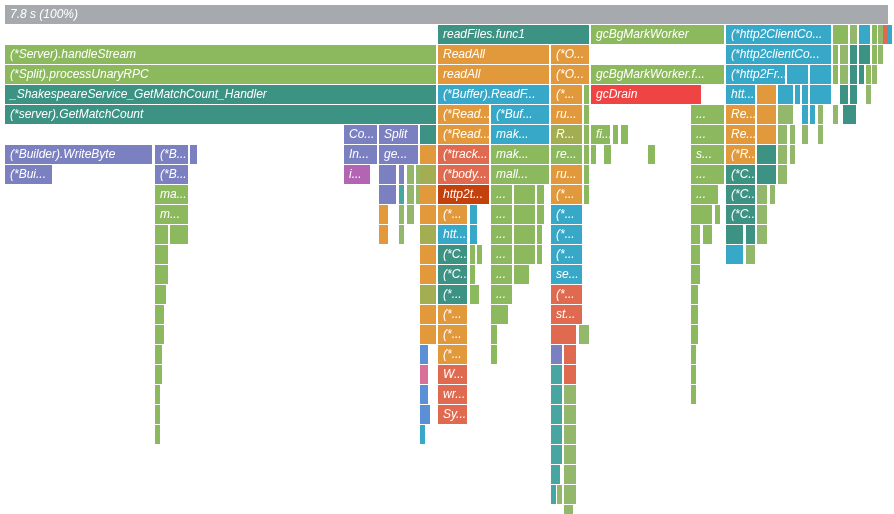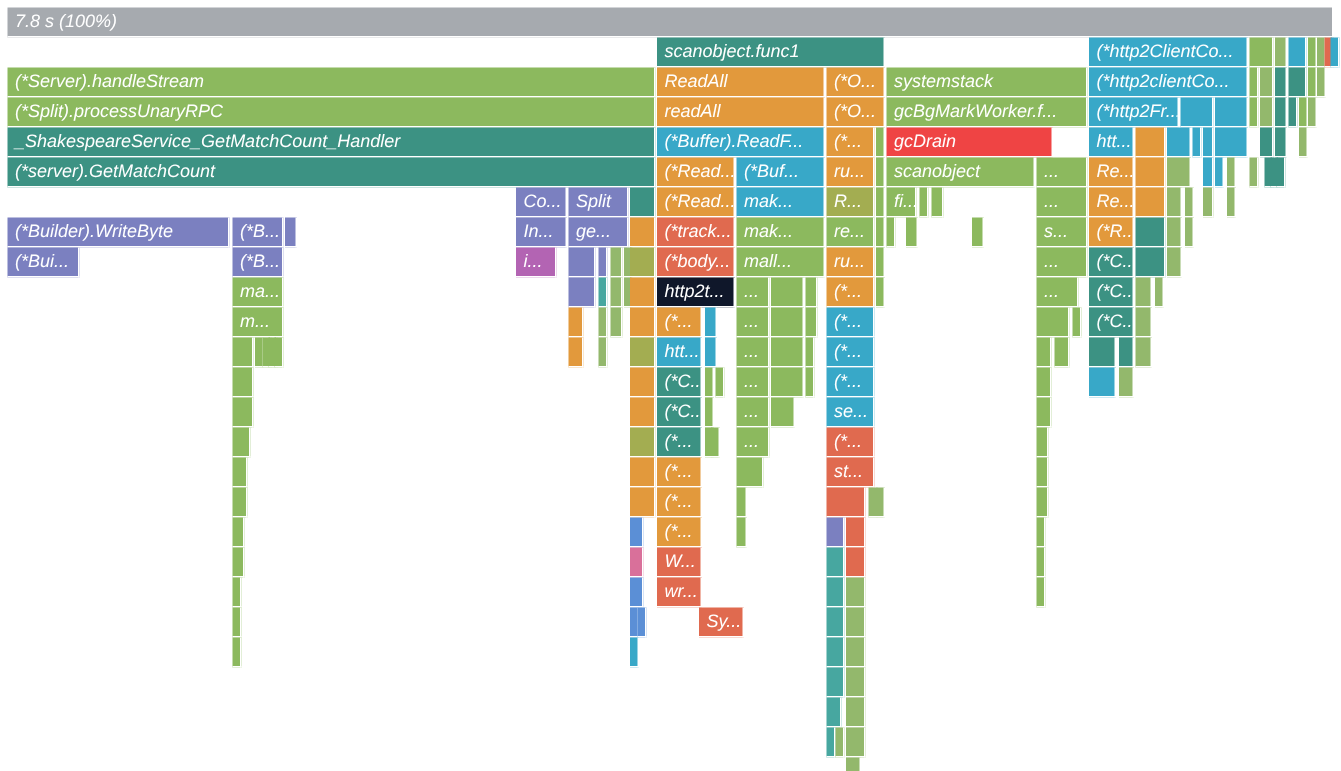--- a/index.html
+++ b/index.html
@@ -27,33 +27,33 @@
     font-size:12px;
     line-height:18px;
     border-right:0;
   }
 </style>
 </head>
 <body>
 
 <div id="flame">
     <div class="frame hdr" style="left: 5px; top: 5px; width: 883px; height: 20px; background: rgb(166, 170, 175);">7.8 s (100%)</div>
-    <div class="frame" style="left: 438px; top: 25px; width: 152px; height: 20px; background: rgb(60, 146, 131);">scanobject.func1</div>
+    <div class="frame" style="left: 438px; top: 25px; width: 152px; height: 20px; background: rgb(60, 146, 131);">readFiles.func1</div>
+    <div class="frame" style="left: 591px; top: 25px; width: 134px; height: 20px; background: rgb(140, 185, 94);">gcBgMarkWorker</div>
     <div class="frame" style="left: 726px; top: 25px; width: 106px; height: 20px; background: rgb(56, 168, 200);">(*http2ClientCo...</div>
     <div class="frame" style="left: 833px; top: 25px; width: 16px; height: 20px; background: rgb(140, 185, 94);"></div>
     <div class="frame" style="left: 850px; top: 25px; width: 8px; height: 20px; background: rgb(147, 184, 108);"></div>
     <div class="frame" style="left: 859px; top: 25px; width: 12px; height: 20px; background: rgb(56, 168, 200);"></div>
     <div class="frame" style="left: 872px; top: 25px; width: 5px; height: 20px; background: rgb(140, 185, 94);"></div>
     <div class="frame" style="left: 878px; top: 25px; width: 4px; height: 20px; background: rgb(147, 184, 108);"></div>
     <div class="frame" style="left: 883px; top: 25px; width: 3px; height: 20px; background: rgb(224, 106, 79);"></div>
     <div class="frame" style="left: 887px; top: 25px; width: 2px; height: 20px; background: rgb(56, 168, 200);"></div>
     <div class="frame" style="left: 5px; top: 45px; width: 432px; height: 20px; background: rgb(140, 185, 94);">(*Server).handleStream</div>
     <div class="frame" style="left: 438px; top: 45px; width: 112px; height: 20px; background: rgb(226, 153, 60);">ReadAll</div>
     <div class="frame" style="left: 551px; top: 45px; width: 39px; height: 20px; background: rgb(226, 153, 60);">(*O...</div>
-    <div class="frame" style="left: 591px; top: 45px; width: 134px; height: 20px; background: rgb(140, 185, 94);">systemstack</div>
     <div class="frame" style="left: 726px; top: 45px; width: 106px; height: 20px; background: rgb(56, 168, 200);">(*http2clientCo...</div>
     <div class="frame" style="left: 833px; top: 45px; width: 6px; height: 20px; background: rgb(140, 185, 94);"></div>
     <div class="frame" style="left: 840px; top: 45px; width: 9px; height: 20px; background: rgb(147, 184, 108);"></div>
     <div class="frame" style="left: 850px; top: 45px; width: 8px; height: 20px; background: rgb(60, 146, 131);"></div>
     <div class="frame" style="left: 859px; top: 45px; width: 12px; height: 20px; background: rgb(60, 146, 131);"></div>
     <div class="frame" style="left: 872px; top: 45px; width: 5px; height: 20px; background: rgb(140, 185, 94);"></div>
     <div class="frame" style="left: 878px; top: 45px; width: 4px; height: 20px; background: rgb(147, 184, 108);"></div>
     <div class="frame" style="left: 5px; top: 65px; width: 432px; height: 20px; background: rgb(140, 185, 94);">(*Split).processUnaryRPC</div>
     <div class="frame" style="left: 438px; top: 65px; width: 112px; height: 20px; background: rgb(226, 153, 60);">readAll</div>
     <div class="frame" style="left: 551px; top: 65px; width: 39px; height: 20px; background: rgb(226, 153, 60);">(*O...</div>
@@ -79,21 +79,20 @@
     <div class="frame" style="left: 802px; top: 85px; width: 7px; height: 20px; background: rgb(56, 168, 200);"></div>
     <div class="frame" style="left: 810px; top: 85px; width: 22px; height: 20px; background: rgb(56, 168, 200);"></div>
     <div class="frame" style="left: 840px; top: 85px; width: 9px; height: 20px; background: rgb(60, 146, 131);"></div>
     <div class="frame" style="left: 850px; top: 85px; width: 8px; height: 20px; background: rgb(60, 146, 131);"></div>
     <div class="frame" style="left: 866px; top: 85px; width: 5px; height: 20px; background: rgb(147, 184, 108);"></div>
     <div class="frame" style="left: 5px; top: 105px; width: 432px; height: 20px; background: rgb(60, 146, 131);">(*server).GetMatchCount</div>
     <div class="frame" style="left: 438px; top: 105px; width: 52px; height: 20px; background: rgb(226, 153, 60);">(*Read...</div>
     <div class="frame" style="left: 491px; top: 105px; width: 59px; height: 20px; background: rgb(56, 168, 200);">(*Buf...</div>
     <div class="frame" style="left: 551px; top: 105px; width: 32px; height: 20px; background: rgb(226, 153, 60);">ru...</div>
     <div class="frame" style="left: 584px; top: 105px; width: 6px; height: 20px; background: rgb(140, 185, 94);"></div>
-    <div class="frame" style="left: 591px; top: 105px; width: 99px; height: 20px; background: rgb(140, 185, 94);">scanobject</div>
     <div class="frame" style="left: 691px; top: 105px; width: 34px; height: 20px; background: rgb(140, 185, 94);">...</div>
     <div class="frame" style="left: 726px; top: 105px; width: 30px; height: 20px; background: rgb(226, 153, 60);">Re...</div>
     <div class="frame" style="left: 757px; top: 105px; width: 20px; height: 20px; background: rgb(226, 153, 60);"></div>
     <div class="frame" style="left: 778px; top: 105px; width: 16px; height: 20px; background: rgb(147, 184, 108);"></div>
     <div class="frame" style="left: 802px; top: 105px; width: 7px; height: 20px; background: rgb(56, 168, 200);"></div>
     <div class="frame" style="left: 810px; top: 105px; width: 4px; height: 20px; background: rgb(56, 168, 200);"></div>
     <div class="frame" style="left: 818px; top: 105px; width: 6px; height: 20px; background: rgb(147, 184, 108);"></div>
     <div class="frame" style="left: 833px; top: 105px; width: 6px; height: 20px; background: rgb(147, 184, 108);"></div>
     <div class="frame" style="left: 843px; top: 105px; width: 3px; height: 20px; background: rgb(60, 146, 131);"></div>
     <div class="frame" style="left: 847px; top: 105px; width: 3px; height: 20px; background: rgb(60, 146, 131);"></div>
@@ -148,21 +147,21 @@
     <div class="frame" style="left: 691px; top: 165px; width: 34px; height: 20px; background: rgb(140, 185, 94);">...</div>
     <div class="frame" style="left: 726px; top: 165px; width: 30px; height: 20px; background: rgb(60, 146, 131);">(*C...</div>
     <div class="frame" style="left: 757px; top: 165px; width: 20px; height: 20px; background: rgb(60, 146, 131);"></div>
     <div class="frame" style="left: 778px; top: 165px; width: 10px; height: 20px; background: rgb(147, 184, 108);"></div>
     <div class="frame" style="left: 155px; top: 185px; width: 34px; height: 20px; background: rgb(140, 185, 94);">ma...</div>
     <div class="frame" style="left: 379px; top: 185px; width: 18px; height: 20px; background: rgb(123, 128, 192);"></div>
     <div class="frame" style="left: 399px; top: 185px; width: 6px; height: 20px; background: rgb(71, 167, 160);"></div>
     <div class="frame" style="left: 407px; top: 185px; width: 8px; height: 20px; background: rgb(147, 184, 108);"></div>
     <div class="frame" style="left: 416px; top: 185px; width: 4px; height: 20px; background: rgb(147, 184, 108);"></div>
     <div class="frame" style="left: 420px; top: 185px; width: 17px; height: 20px; background: rgb(226, 153, 60);"></div>
-    <div class="frame" style="left: 438px; top: 185px; width: 52px; height: 20px; background: #0f172a;">http2t...</div>
+    <div class="frame" style="left: 438px; top: 185px; width: 52px; height: 20px; background: #c2410c;">http2t...</div>
     <div class="frame" style="left: 491px; top: 185px; width: 22px; height: 20px; background: rgb(140, 185, 94);">...</div>
     <div class="frame" style="left: 514px; top: 185px; width: 22px; height: 20px; background: rgb(140, 185, 94);"></div>
     <div class="frame" style="left: 537px; top: 185px; width: 8px; height: 20px; background: rgb(140, 185, 94);"></div>
     <div class="frame" style="left: 551px; top: 185px; width: 32px; height: 20px; background: rgb(226, 153, 60);">(*...</div>
     <div class="frame" style="left: 584px; top: 185px; width: 6px; height: 20px; background: rgb(140, 185, 94);"></div>
     <div class="frame" style="left: 691px; top: 185px; width: 28px; height: 20px; background: rgb(140, 185, 94);">...</div>
     <div class="frame" style="left: 726px; top: 185px; width: 30px; height: 20px; background: rgb(60, 146, 131);">(*C...</div>
     <div class="frame" style="left: 757px; top: 185px; width: 11px; height: 20px; background: rgb(147, 184, 108);"></div>
     <div class="frame" style="left: 770px; top: 185px; width: 5px; height: 20px; background: rgb(147, 184, 108);"></div>
     <div class="frame" style="left: 155px; top: 205px; width: 34px; height: 20px; background: rgb(140, 185, 94);">m...</div>
@@ -256,21 +255,21 @@
     <div class="frame" style="left: 691px; top: 365px; width: 6px; height: 20px; background: rgb(140, 185, 94);"></div>
     <div class="frame" style="left: 155px; top: 385px; width: 6px; height: 20px; background: rgb(140, 185, 94);"></div>
     <div class="frame" style="left: 420px; top: 385px; width: 9px; height: 20px; background: rgb(91, 143, 214);"></div>
     <div class="frame" style="left: 438px; top: 385px; width: 30px; height: 20px; background: rgb(224, 106, 79);">wr...</div>
     <div class="frame" style="left: 551px; top: 385px; width: 12px; height: 20px; background: rgb(71, 167, 160);"></div>
     <div class="frame" style="left: 564px; top: 385px; width: 13px; height: 20px; background: rgb(147, 184, 108);"></div>
     <div class="frame" style="left: 691px; top: 385px; width: 6px; height: 20px; background: rgb(140, 185, 94);"></div>
     <div class="frame" style="left: 155px; top: 405px; width: 6px; height: 20px; background: rgb(140, 185, 94);"></div>
     <div class="frame" style="left: 420px; top: 405px; width: 4px; height: 20px; background: rgb(91, 143, 214);"></div>
     <div class="frame" style="left: 425px; top: 405px; width: 4px; height: 20px; background: rgb(91, 143, 214);"></div>
-    <div class="frame" style="left: 438px; top: 405px; width: 30px; height: 20px; background: rgb(224, 106, 79); margin-left: 28px;">Sy...</div>
+    <div class="frame" style="left: 438px; top: 405px; width: 30px; height: 20px; background: rgb(224, 106, 79);">Sy...</div>
     <div class="frame" style="left: 551px; top: 405px; width: 12px; height: 20px; background: rgb(71, 167, 160);"></div>
     <div class="frame" style="left: 564px; top: 405px; width: 13px; height: 20px; background: rgb(147, 184, 108);"></div>
     <div class="frame" style="left: 155px; top: 425px; width: 4px; height: 20px; background: rgb(140, 185, 94);"></div>
     <div class="frame" style="left: 420px; top: 425px; width: 4px; height: 20px; background: rgb(56, 168, 200);"></div>
     <div class="frame" style="left: 551px; top: 425px; width: 12px; height: 20px; background: rgb(71, 167, 160);"></div>
     <div class="frame" style="left: 564px; top: 425px; width: 13px; height: 20px; background: rgb(147, 184, 108);"></div>
     <div class="frame" style="left: 551px; top: 445px; width: 12px; height: 20px; background: rgb(71, 167, 160);"></div>
     <div class="frame" style="left: 564px; top: 445px; width: 13px; height: 20px; background: rgb(147, 184, 108);"></div>
     <div class="frame" style="left: 551px; top: 465px; width: 10px; height: 20px; background: rgb(71, 167, 160);"></div>
     <div class="frame" style="left: 564px; top: 465px; width: 13px; height: 20px; background: rgb(147, 184, 108);"></div>

